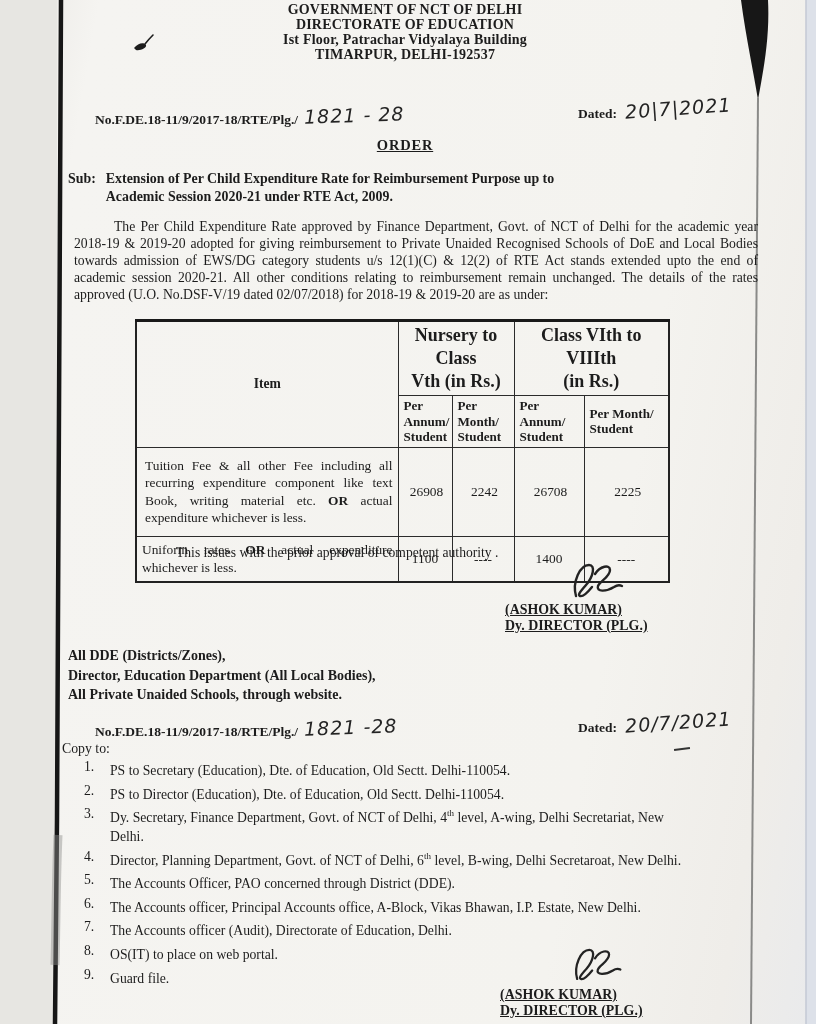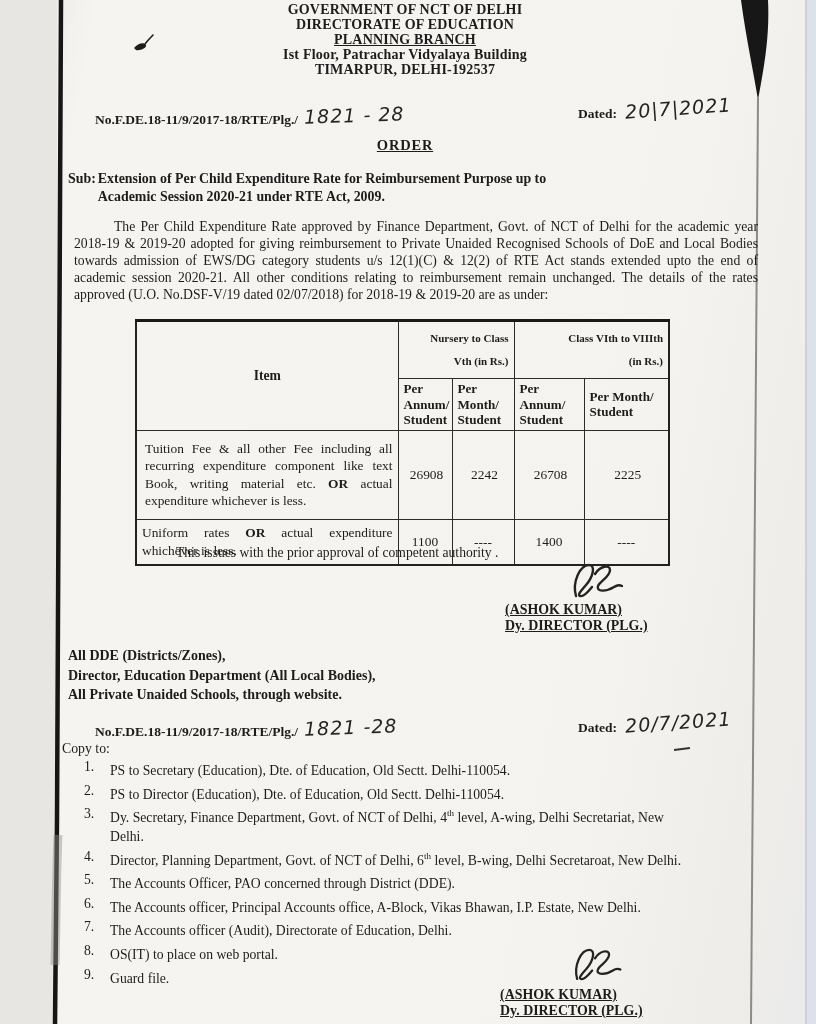--- a/index.html
+++ b/index.html
@@ -23,32 +23,32 @@
   .ref-bot-left  { top:718px; left:95px; }
   .ref-bot-date  { top:714px; left:578px; }
   .hand-num { transform:rotate(-2deg); margin-left:6px; position:relative; top:-2px; }
   .hand-date { transform:rotate(-4deg); margin-left:8px; position:relative; top:-3px; }
   .date-dash { position:absolute; left:96px; top:34px; width:16px; border-top:2px solid #333;
                transform:rotate(-8deg); }
 
   .order { top:137px; left:60px; width:690px; text-align:center; font-weight:bold; font-size:14.5px; }
   .order span { text-decoration:underline; letter-spacing:.8px; }
 
-  .subject { top:170px; left:68px; width:650px; display:flex; gap:2px;
+  .subject { top:170px; left:68px; width:650px; display:flex; gap:10px;
              font-weight:bold; font-size:13.9px; line-height:17.6px; }
 
   .bodypar { top:211px; left:66px; width:684px; margin:8px; font-size:13.7px;
              line-height:16.9px; text-align:justify; text-indent:40px; }
 
   table.rates { top:319px; left:135px; width:533px; border-collapse:collapse;
                 table-layout:fixed; font-size:13.2px;
                 border:2px solid #222; border-top:3.5px solid #191919; }
   table.rates td { border:1.5px solid #2b2b2b; padding:2px 5px; vertical-align:middle; }
   td.item-hd { text-align:center; font-weight:bold; font-size:13.6px; }
-  td.grp { text-align:right; font-weight:bold; height:52px; line-height:23px; font-size:11px; }
+  td.grp { text-align:center; font-weight:bold; height:52px; line-height:23px; font-size:18px; }
   td.sub { font-weight:bold; text-align:left; vertical-align:top; line-height:15.5px;
            padding:2px 3px 2px 5px; font-size:13.1px; }
   td.item-cell { text-align:justify; line-height:17.2px; padding:3px 7px; font-size:13.4px; }
   td.val { text-align:center; font-size:13.4px; }
   tr.r1 td { height:84px;padding-left:8px; }
   tr.r2 td { height:40px; }
 
   .approval { top:545px; left:176px; font-size:13.6px; }
 
   .sig-block { text-align:left;text-decoration:underline; }
@@ -85,21 +85,20 @@
   </svg>
 
   <svg class="abs" style="left:128px; top:33px;" width="30" height="26" viewBox="0 0 30 26">
     <path d="M6,15 C10,10 16,9 18,12 C19,15 12,18 8,17 Z" fill="#1d1d1d"></path>
     <path d="M17,11 C20,7 23,4 25,2" stroke="#1d1d1d" stroke-width="1.6" fill="none" stroke-linecap="round"></path>
   </svg>
 
   <div class="abs hdr">
     <div>GOVERNMENT OF NCT OF DELHI</div>
     <div>DIRECTORATE OF EDUCATION</div>
-    <div class="u">PLANNING BRANCH</div>
     <div>Ist Floor, Patrachar Vidyalaya Building</div>
     <div>TIMARPUR, DELHI-192537</div>
   </div>
 
   <div class="abs ref-top-left">
     <span class="ref-no">No.F.DE.18-11/9/2017-18/RTE/Plg./</span><span class="hand hand-num">1821  - 28</span>
   </div>
   <div class="abs ref-top-date">
     <span class="ref-no">Dated:</span><span class="hand hand-date">20|7|2021</span>
   </div>

